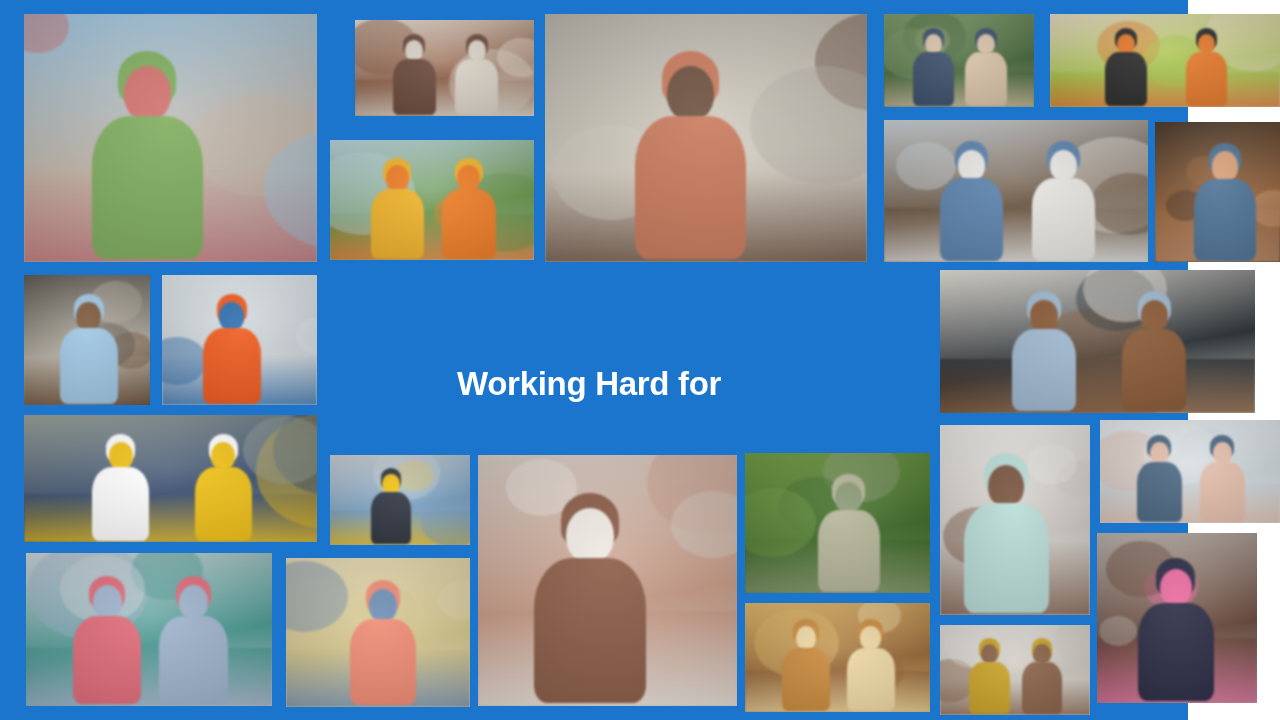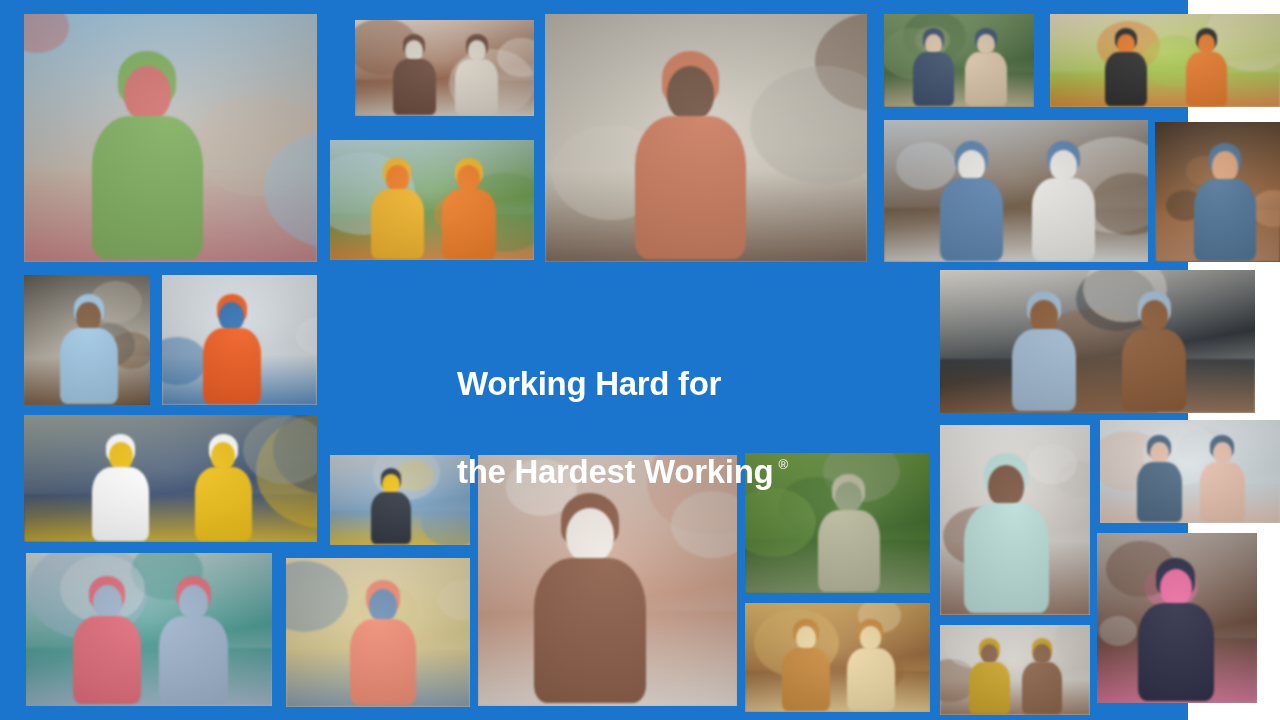--- a/index.html
+++ b/index.html
@@ -355,16 +355,15 @@
           <div class="hair soft" style="width: 20.862px; height: 19.152px; left: 91.569px; top: 13.464px; background: rgb(201, 162, 39);"></div>
           <div class="head soft" style="width: 17.1px; height: 19.836px; left: 93.45px; top: 18.9px; background: rgb(138, 98, 72);"></div>
           <div class="torso soft" style="width: 40.185px; height: 52.2px; left: 81.993px; top: 36.855px; background: rgb(138, 98, 72);"></div>
           <div class="vig"></div>
         </div>
       </div>
     </div>
 
   <div id="headline">
     <span class="l1">Working Hard for</span>
-    <span class="l2"><span>the Hardest Working</span><span class="rmark">®</span></span>
   </div>
 
 </div>
 
 </body></html>

